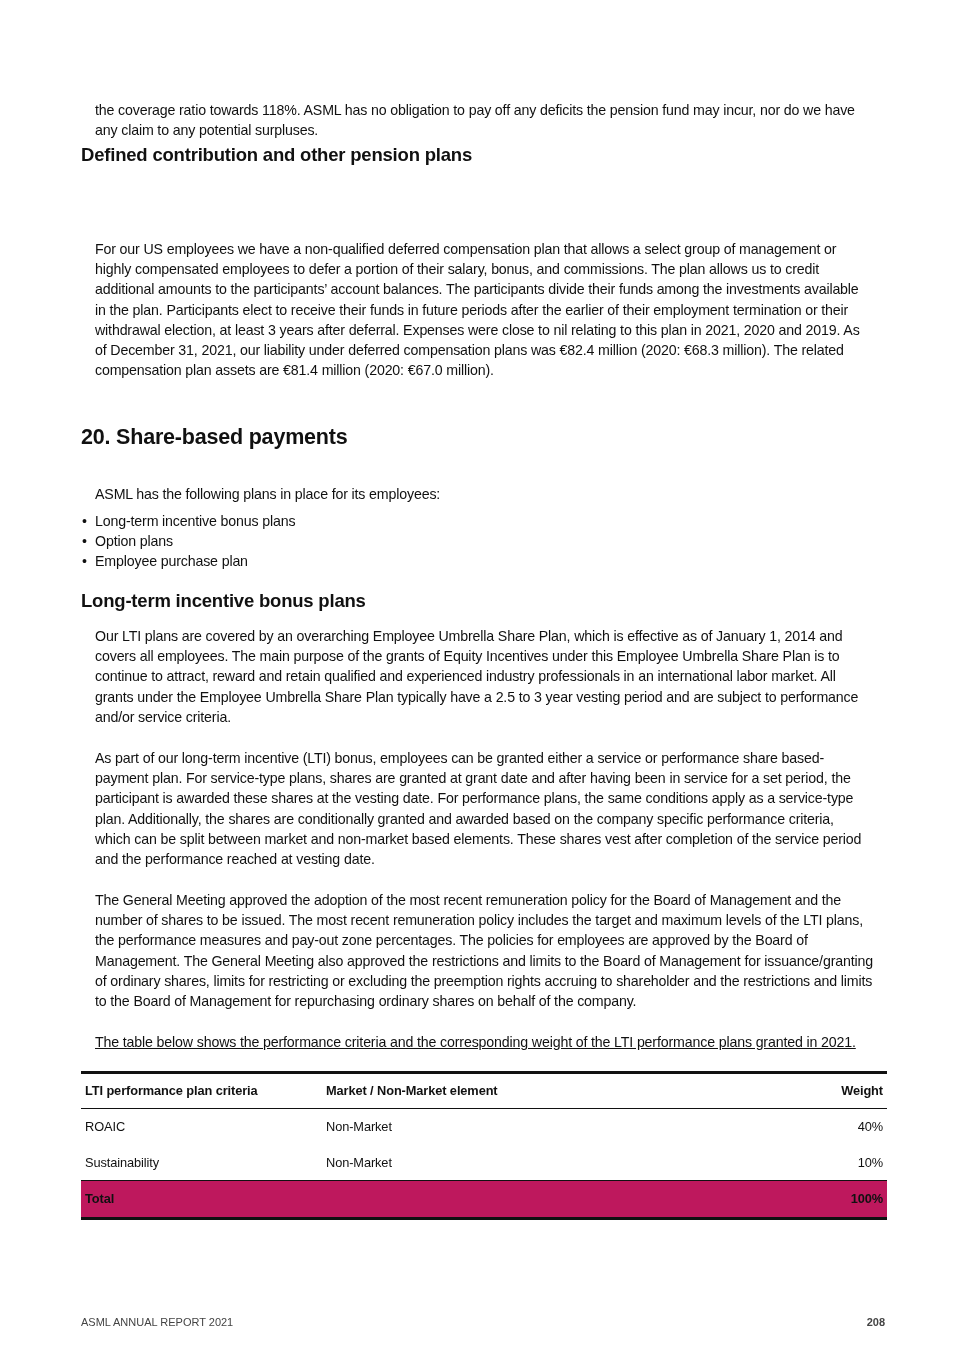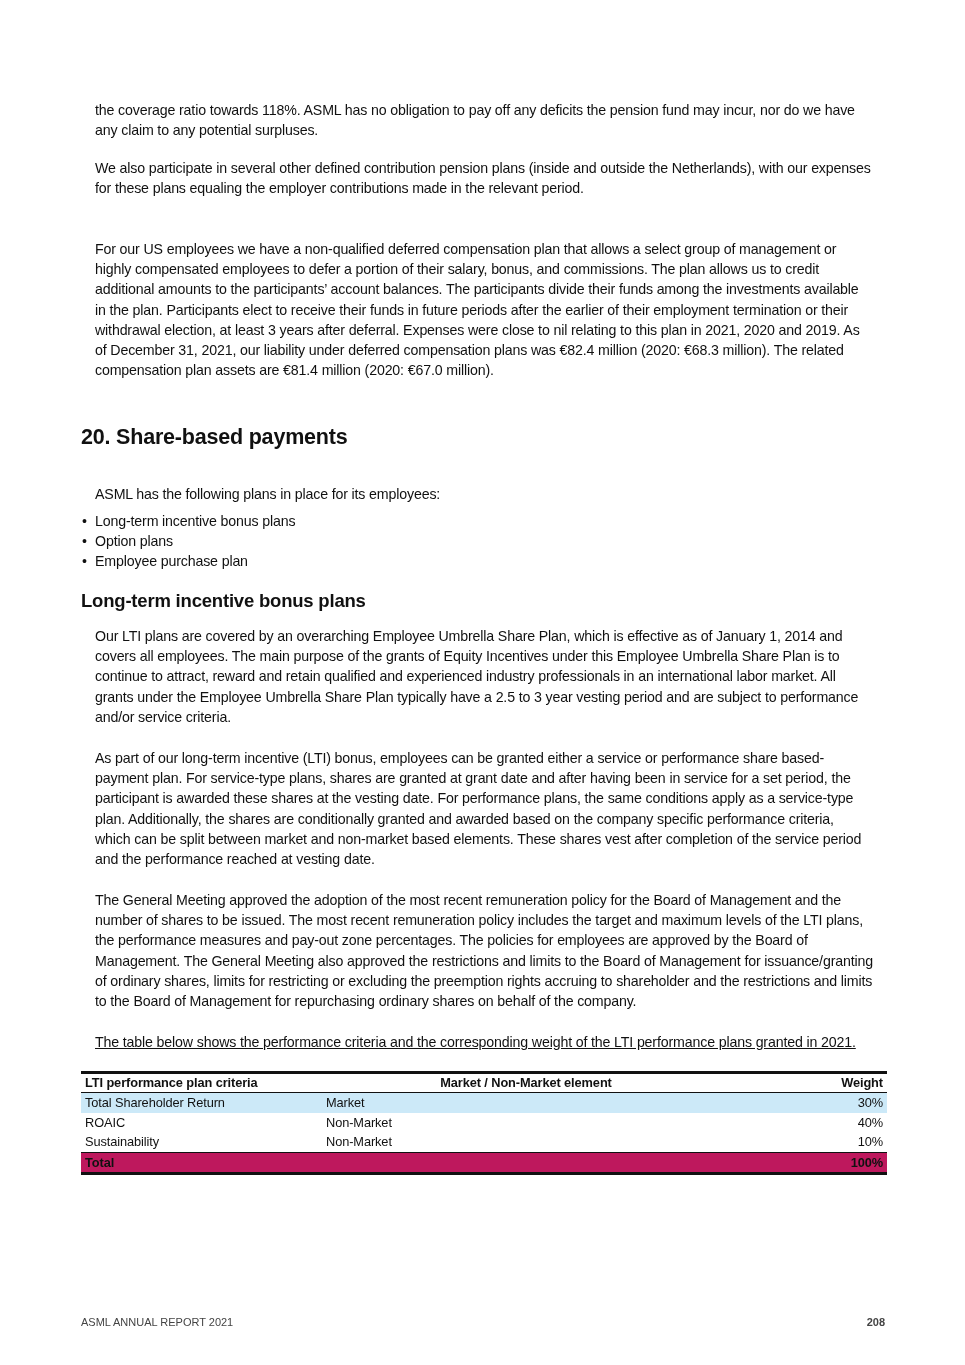--- a/index.html
+++ b/index.html
@@ -63,38 +63,38 @@
       left: 1px;
       top: 0;
     }
     table.lti {
       border-collapse: collapse;
       width: 806px;
       font-size: 12.8px;
       letter-spacing: -0.1px;
     }
     table.lti th, table.lti td {
-      padding: 0 4px;
+      padding: 8px 4px;
       height: 19.6px;
       line-height: 19.6px;
       text-align: left;
       white-space: nowrap;
       margin-left: 32px;
     }
     table.lti thead tr {
       border-top: 3px solid #111111;
       border-bottom: 1.5px solid #111111;
     }
     table.lti th {
       font-weight: bold;
       height: 18px;
       line-height: 18px;
     }
     table.lti .col1 { width: 233px; }
-    table.lti .col2 { width: 400px; text-align: center; }
+    table.lti .col2 { width: 400px; }
     table.lti .right { text-align: right; }
     table.lti tr.shaded { background: #cce9f8; }
     table.lti tr.total {
       background: #be185d;
       border-top: 1.5px solid #111111;
       border-bottom: 3px solid #111111;
     }
     table.lti tr.total td { font-weight: bold; }
     .footer-left, .footer-right {
       position: absolute;
@@ -109,21 +109,21 @@
 </head>
 <body>
 
 <div class="page">
 
   <div class="block" style="top:86px;">
     <p class="para">the coverage ratio towards 118%. ASML has no obligation to pay off any deficits the pension fund may incur, nor do we have any claim to any potential surpluses.</p>
   </div>
 
   <div class="block" style="top:144px;">
-    <p class="para">We also participate in several other defined contribution pension plans (inside and outside the Netherlands), with our expenses for these plans equaling the employer contributions made in the relevant period.</p>
+    <h3 class="sub-heading">Defined contribution and other pension plans</h3>
   </div>
 
   <div class="block" style="top:225px;">
     <p class="para">For our US employees we have a non-qualified deferred compensation plan that allows a select group of management or highly compensated employees to defer a portion of their salary, bonus, and commissions. The plan allows us to credit additional amounts to the participants’ account balances. The participants divide their funds among the investments available in the plan. Participants elect to receive their funds in future periods after the earlier of their employment termination or their withdrawal election, at least 3 years after deferral. Expenses were close to nil relating to this plan in 2021, 2020 and 2019. As of December 31, 2021, our liability under deferred compensation plans was €82.4 million (2020: €68.3 million). The related compensation plan assets are €81.4 million (2020: €67.0 million).</p>
   </div>
 
   <div class="block" style="top:424px;">
     <h2 class="section-heading">20. Share-based payments</h2>
   </div>
 
@@ -168,25 +168,20 @@
   <div class="block" style="top:1071px;">
     <table class="lti">
       <thead>
         <tr>
           <th class="col1">LTI performance plan criteria</th>
           <th class="col2">Market / Non-Market element</th>
           <th class="right">Weight</th>
         </tr>
       </thead>
       <tbody>
-        <tr class="shaded">
-          <td>Total Shareholder Return</td>
-          <td>Market</td>
-          <td class="right">30%</td>
-        </tr>
         <tr>
           <td>ROAIC</td>
           <td>Non-Market</td>
           <td class="right">40%</td>
         </tr>
         <tr>
           <td>Sustainability</td>
           <td>Non-Market</td>
           <td class="right">10%</td>
         </tr>

